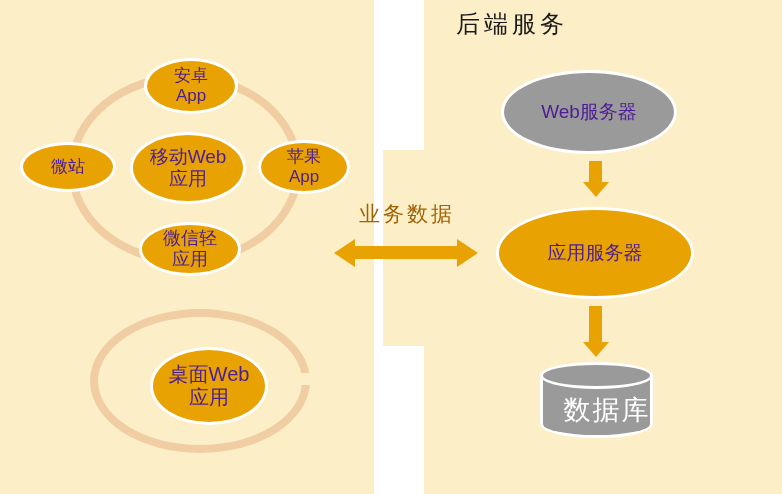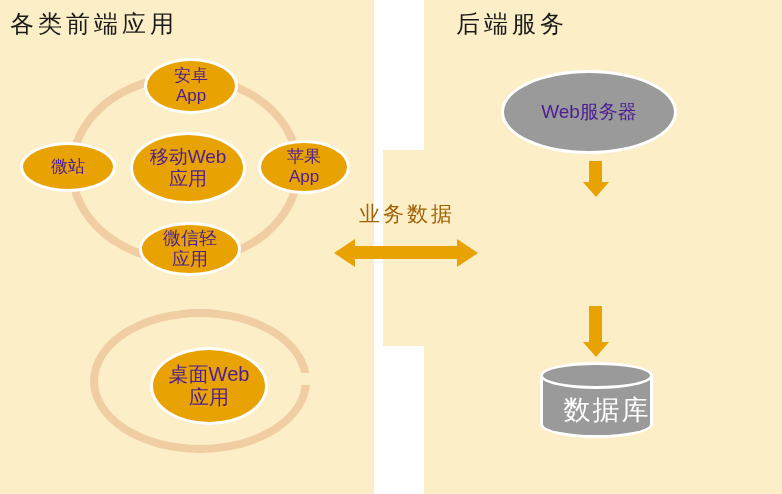--- a/index.html
+++ b/index.html
@@ -94,21 +94,20 @@
 </style>
 </head>
 <body>
 
 <div id="canvas">
 
   <div id="panel-frontend" class="panel"></div>
   <div id="panel-backend" class="panel"></div>
   <div id="gutter-bridge"></div>
 
-  <div id="title-frontend" class="panel-title">各类前端应用</div>
   <div id="title-backend" class="panel-title">后端服务</div>
 
   <div id="ring-mobile" class="ring"></div>
   <div id="ring-desktop" class="ring"></div>
   <div id="ring-desktop-gap"></div>
 
   <div id="node-android" class="node">
     <span>安卓
 App</span>
   </div>
@@ -141,20 +140,23 @@
 
   <div id="node-web-server" class="node gray">
     <span>Web服务器</span>
   </div>
 
   <div id="arrow-web-to-app" class="arrow-down">
     <div class="shaft"></div>
     <div class="head"></div>
   </div>
 
+  <div id="node-app-server" class="node">
+    <span>应用服务器</span>
+  </div>
 
   <div id="arrow-app-to-db" class="arrow-down">
     <div class="shaft"></div>
     <div class="head"></div>
   </div>
 
   <div id="node-database">
     <div class="cyl-body"></div>
     <div class="cyl-top"></div>
     <div class="cyl-label">数据库</div>

